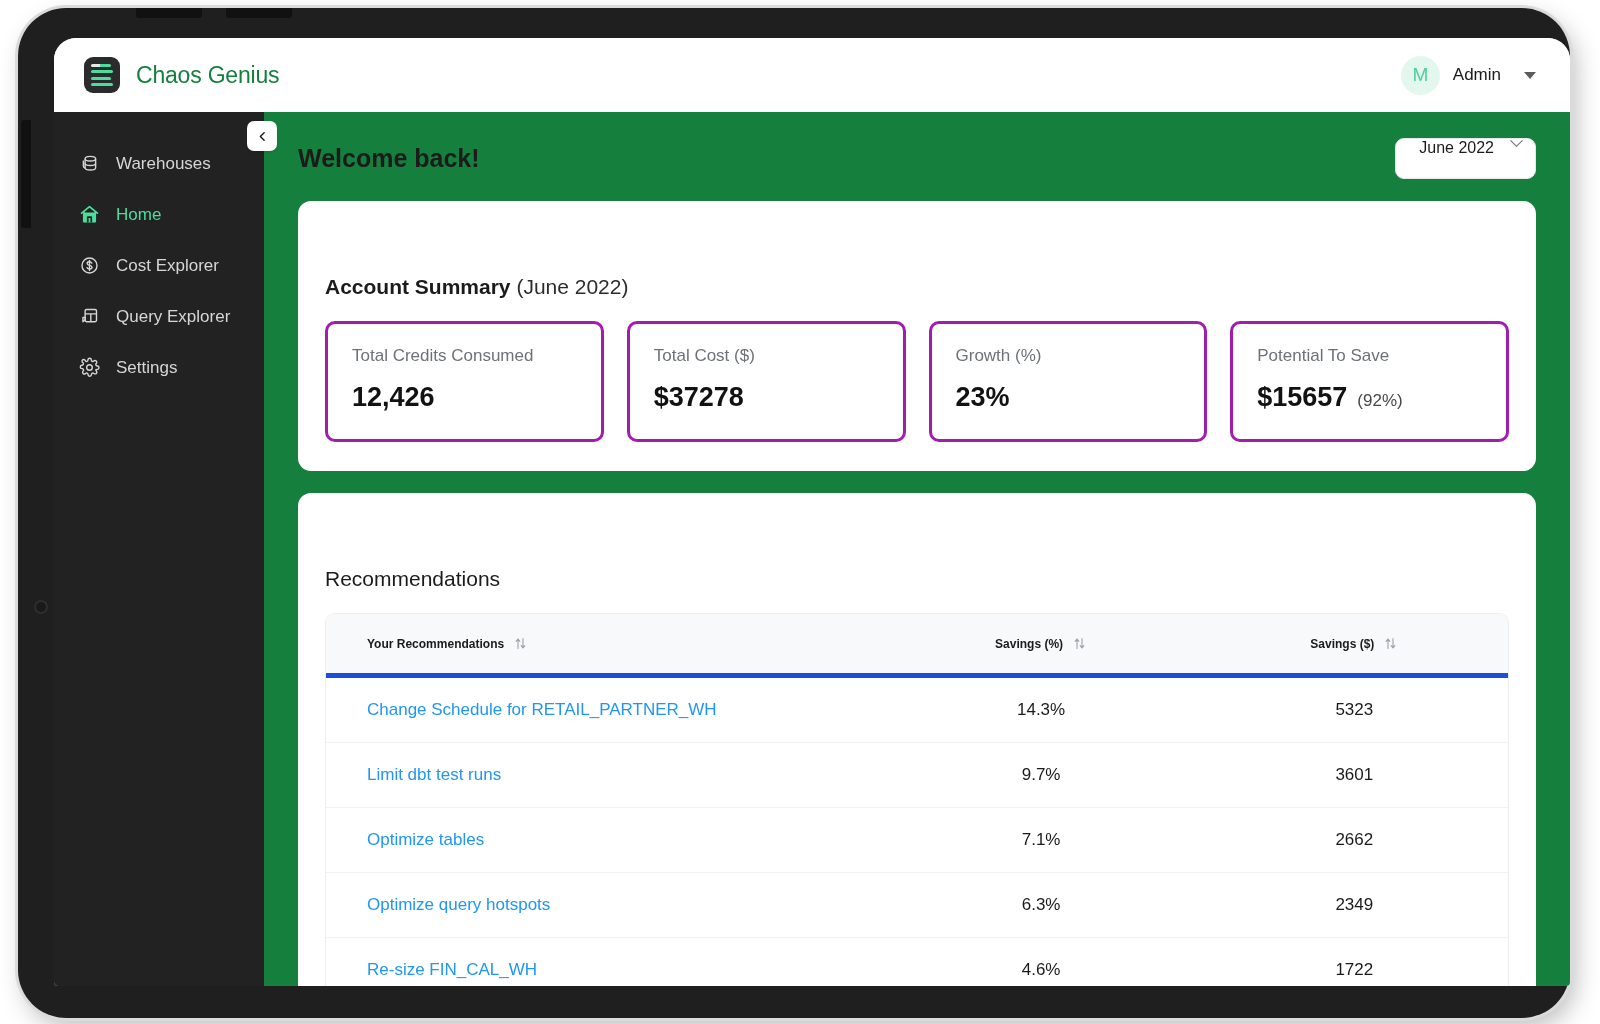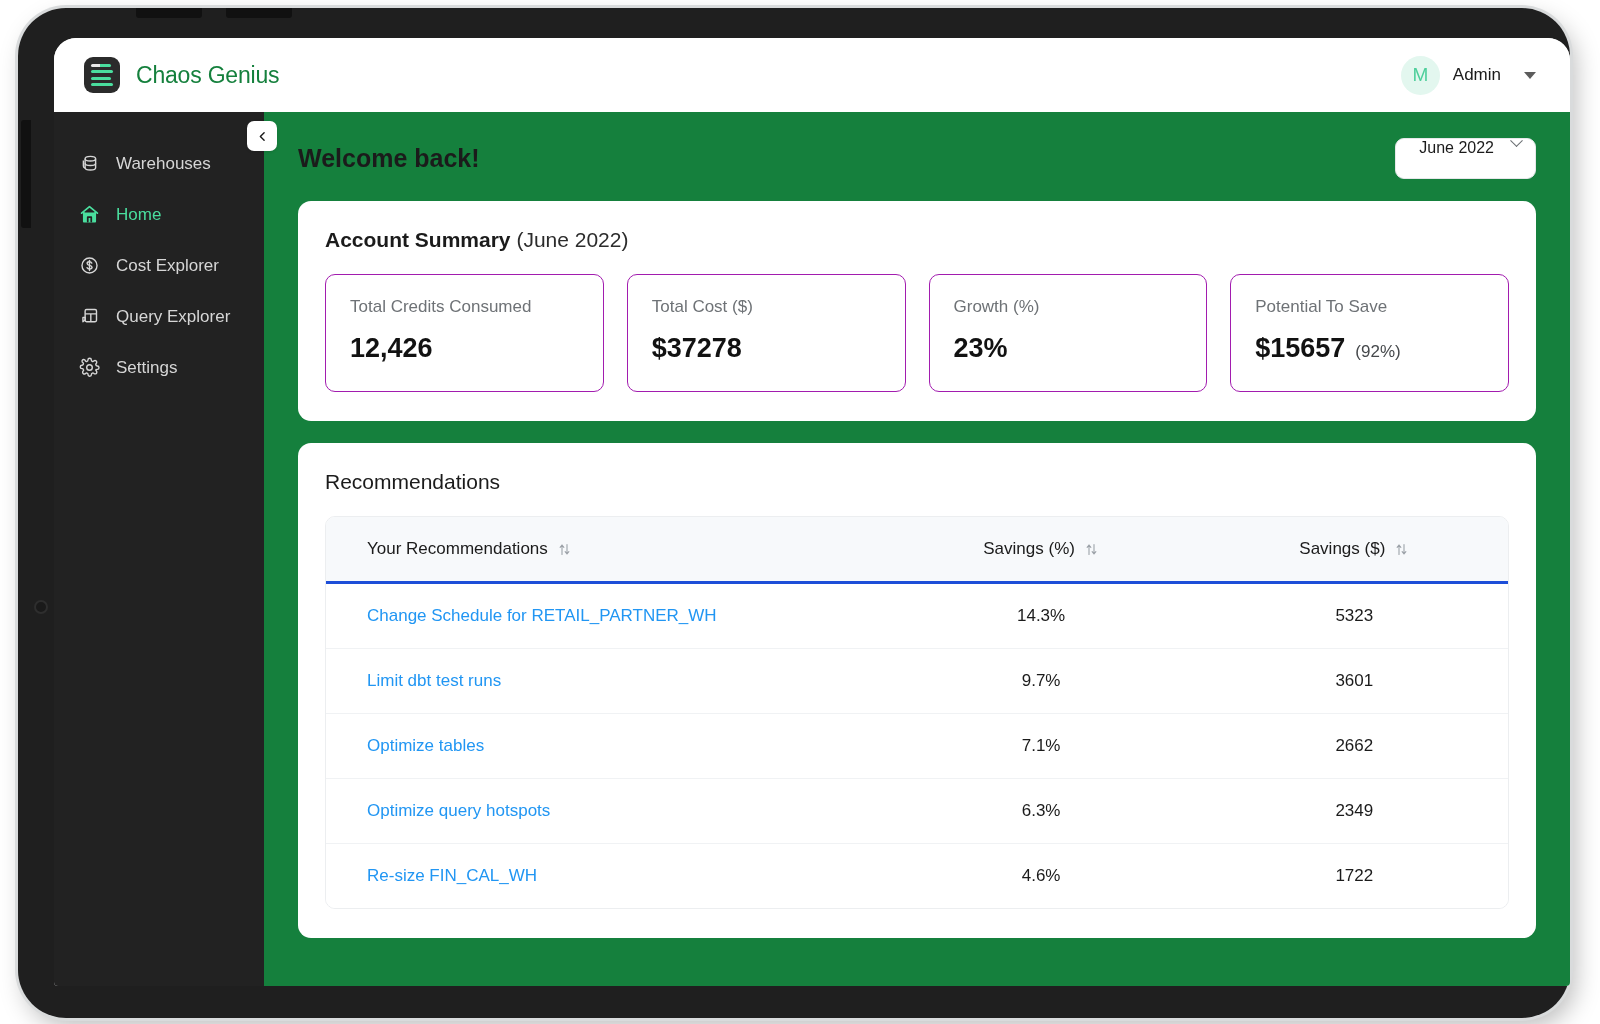--- a/index.html
+++ b/index.html
@@ -193,51 +193,52 @@
 
   .panel {
     background: #ffffff;
     border-radius: 13px;
     padding: 27px 27px 29px 27px;
     margin-bottom: 22px;
   }
   .panel-title {
     font-size: 21px; color: #1b1b1b;
     margin-bottom: 22px;
+    margin-top: 47px;
   }
   .panel-title .bold { font-weight: bold; }
   .panel-title .muted { font-weight: normal; color: #2c2c2c; }
 
   .stat-grid { display: flex; gap: 23px; }
   .stat-card {
     flex: 1;
-    border: 1px solid #a21caf;
+    border: 3px solid #a21caf;
     border-radius: 10px;
     padding: 22px 24px 26px 24px;
     min-height: 118px;
   }
   .stat-label { font-size: 17px; color: #6e7276; margin-bottom: 16px; }
   .stat-value { font-size: 27px; font-weight: bold; color: #121212; display: flex; align-items: baseline; gap: 10px; }
   .stat-sub { font-size: 17px; font-weight: normal; color: #45484b; }
 
   
   .table-wrap {
     border: 1px solid #eceef0;
     border-radius: 10px;
     overflow: hidden;
   }
   table { width: 100%; border-collapse: collapse; }
   thead th {
     background: #f7f9fb;
-    font-size: 17px;
-    font-weight: normal;
+    font-size: 12px;
+    font-weight: bold;
     color: #1b1b1b;
     padding: 22px 0;
     text-align: center;
-    border-bottom: 3px solid #1d4ed8;
+    border-bottom: 5px solid #1d4ed8;
     white-space: nowrap;
     cursor: pointer;
   }
   thead th.col-name { text-align: left; padding-left: 41px; width: 47%; }
   thead th.col-pct { width: 27%; }
   thead th.col-amt { width: 26%; }
   .th-inner { display: inline-flex; align-items: center; gap: 9px; }
   .sort-ico { display: inline-flex; color: #9aa0a6; }
 
   tbody td {

